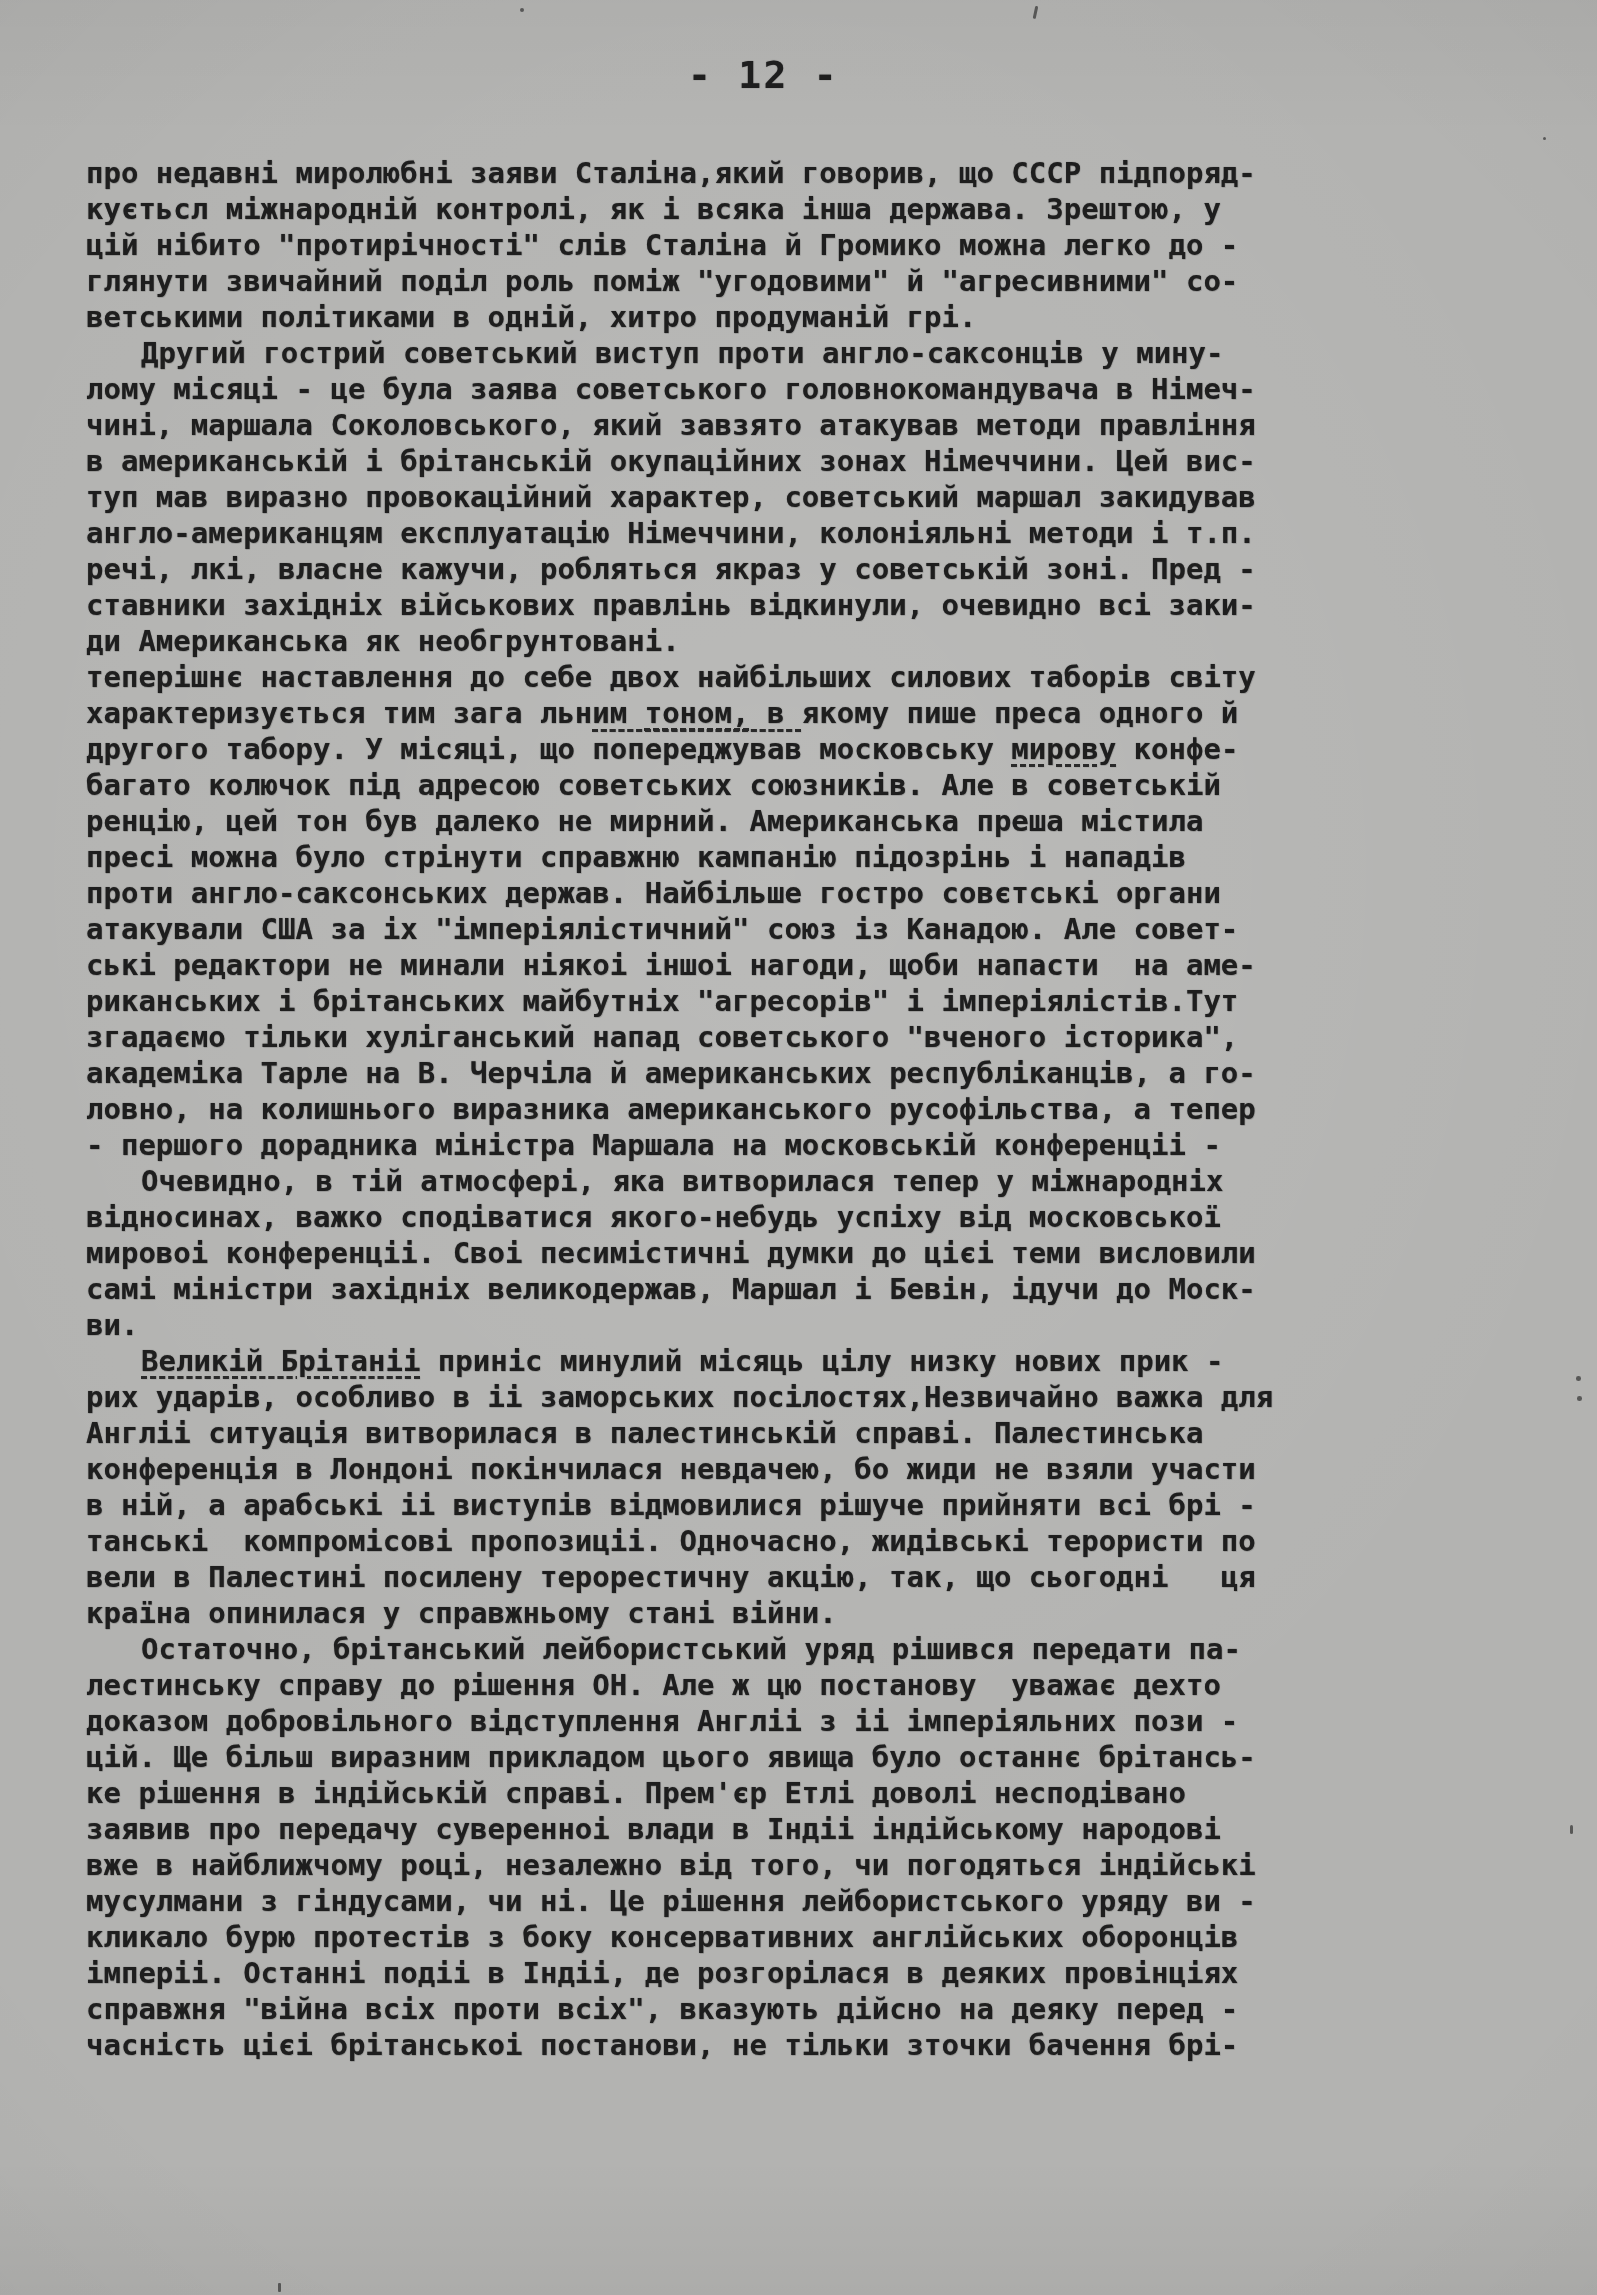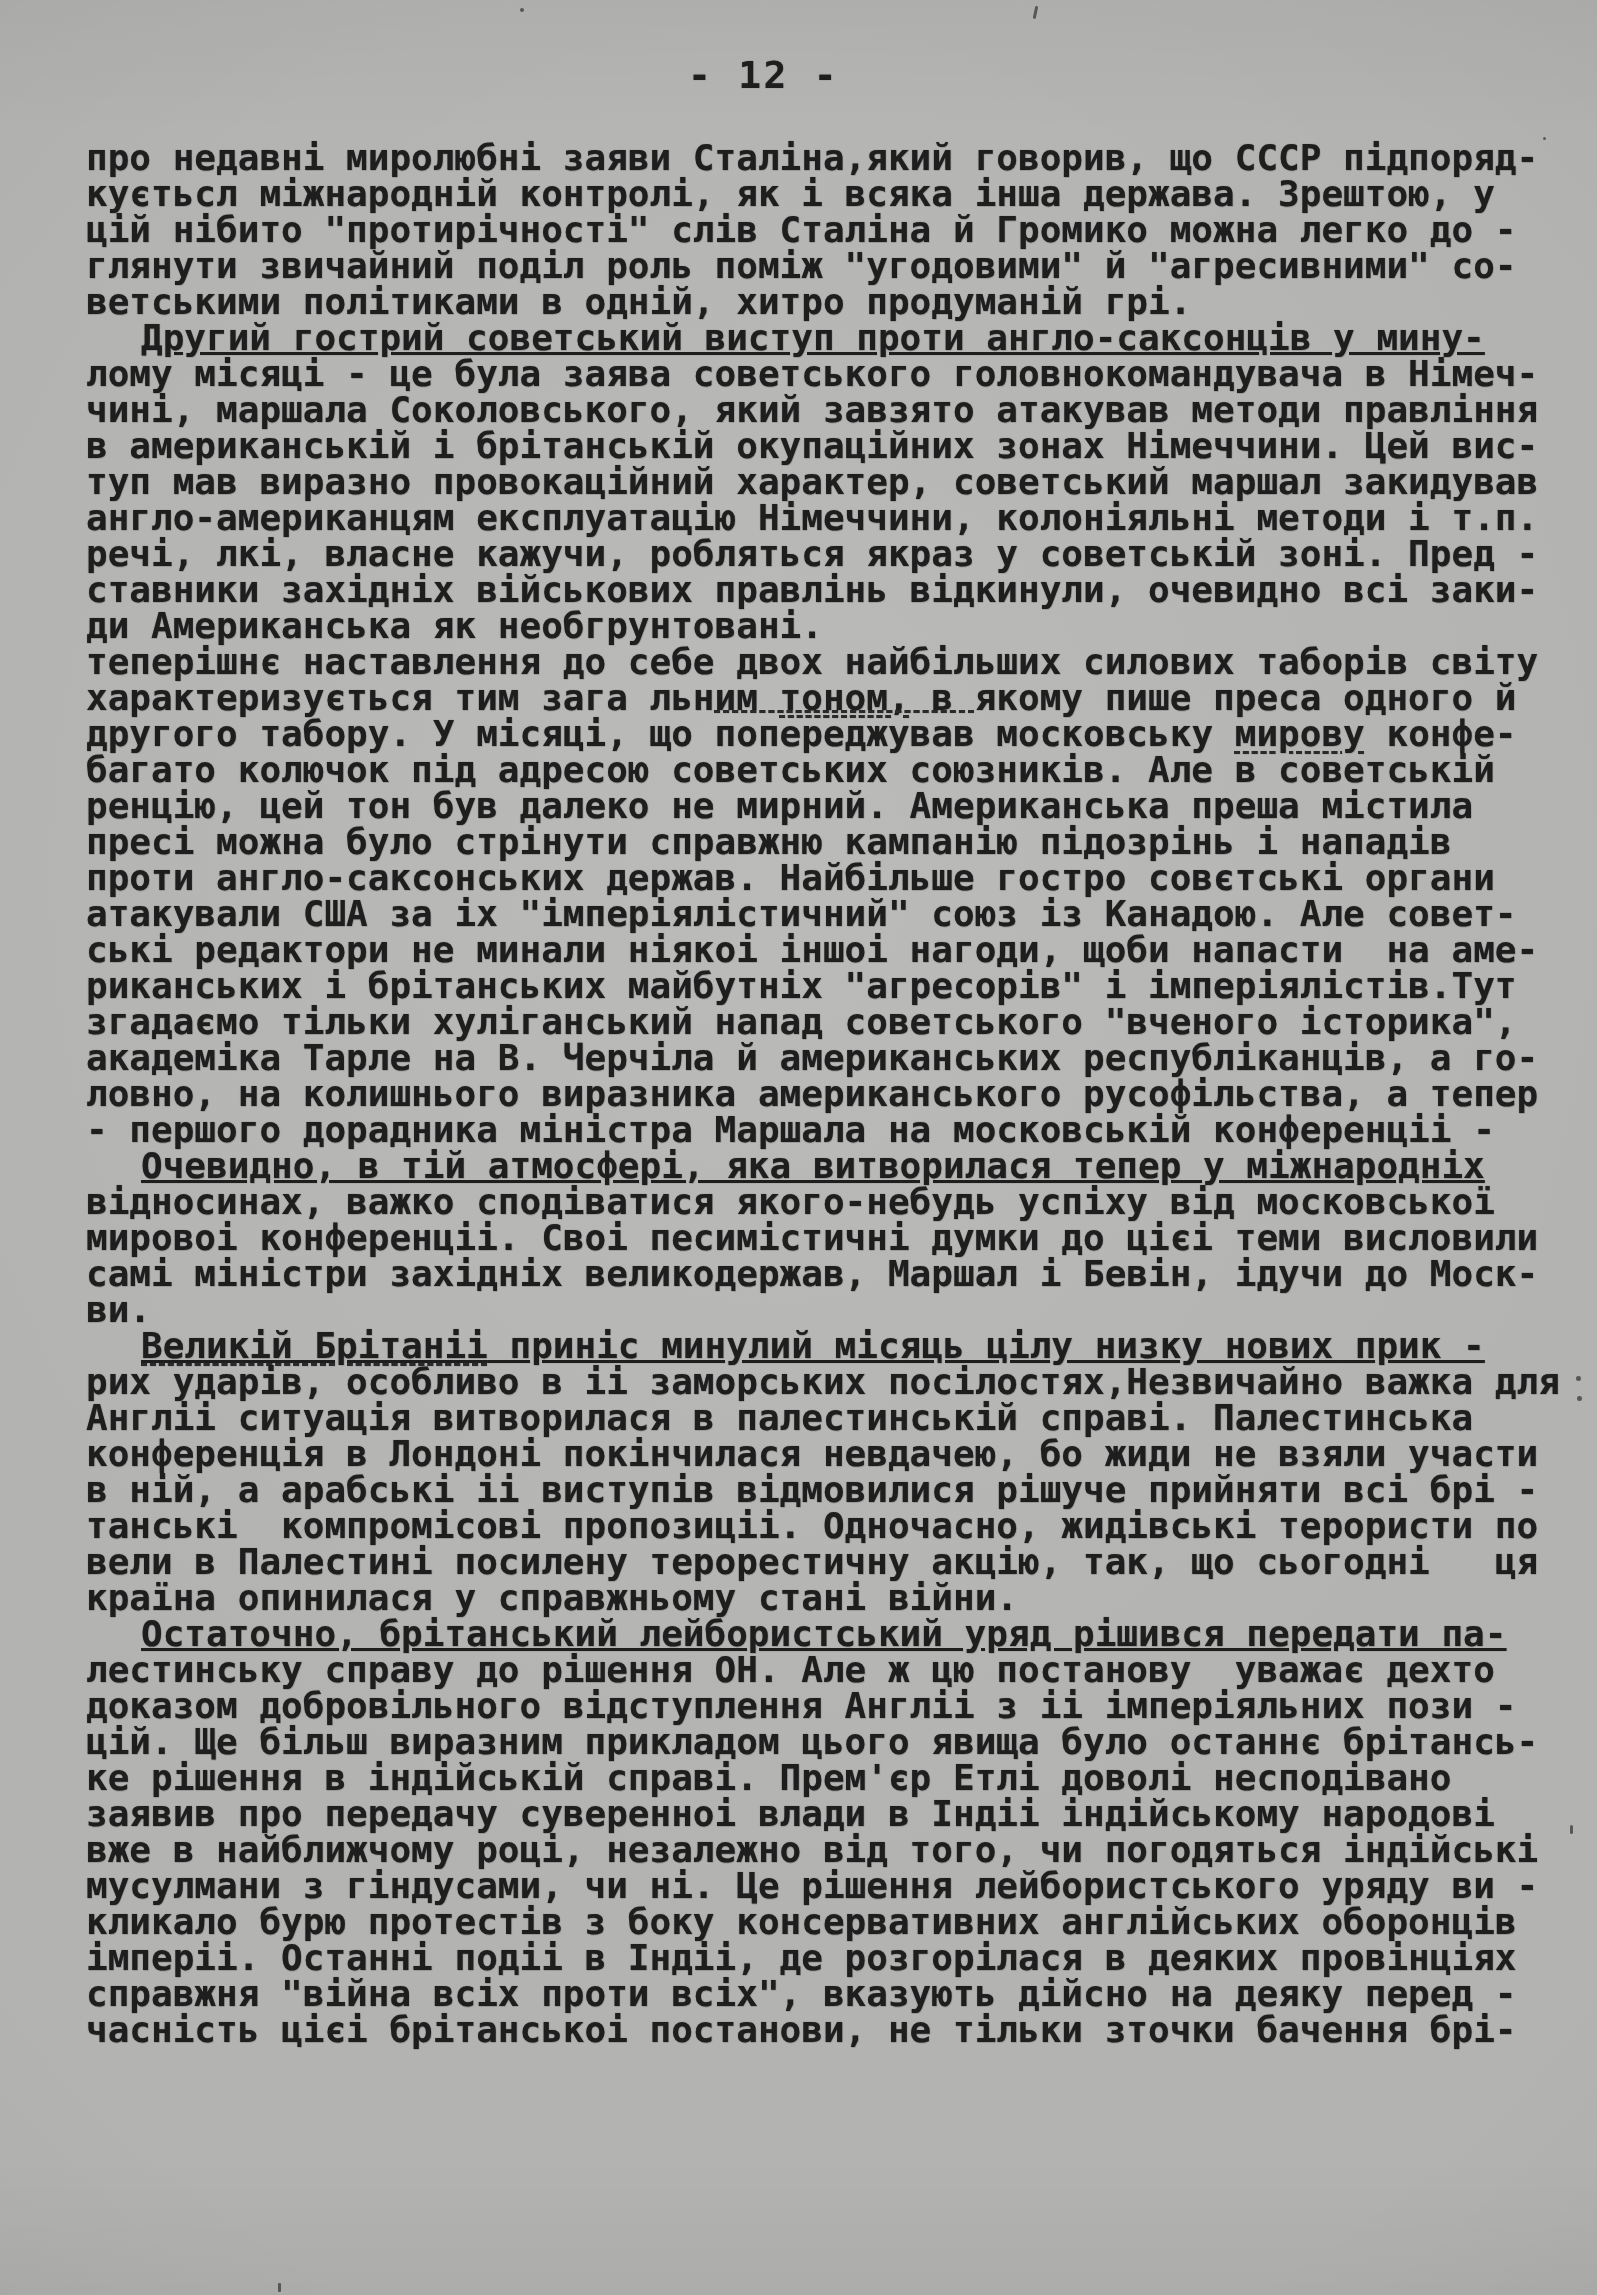--- a/index.html
+++ b/index.html
@@ -16,26 +16,26 @@
     color:#1e1e1e;
   }
   .page-number{
     position:absolute;top:53px;left:0;width:1527px;
     text-align:center;
     font-size:38px;font-weight:bold;
     letter-spacing:2.3px;
     text-shadow:0 0 1.1px rgba(30,30,30,0.55);
   }
   .body-text{
-    position:absolute;top:140px;left:86px;width:1469px;
-    font-size:36px;line-height:36px;font-weight:bold;
+    position:absolute;top:155px;left:86px;width:1469px;
+    font-size:29px;line-height:36px;font-weight:bold;
     text-shadow:0 0 1.1px rgba(30,30,30,0.5), 0.6px 0.6px 0 rgba(30,30,30,0.12);
   }
   .line{white-space:pre;height:36px;}
-  .line.indent{padding-left:55px;text-decoration:underline;}
+  .line.indent{padding-left:55px;}
   .m-du{
     text-decoration:underline;
     text-decoration-style:dashed;
     text-decoration-thickness:2.9px;
     text-underline-offset:5.2px;
     text-decoration-color:#2a2a2a;
   }
   .m-do{
     text-decoration:overline;
     text-decoration-style:dashed;

